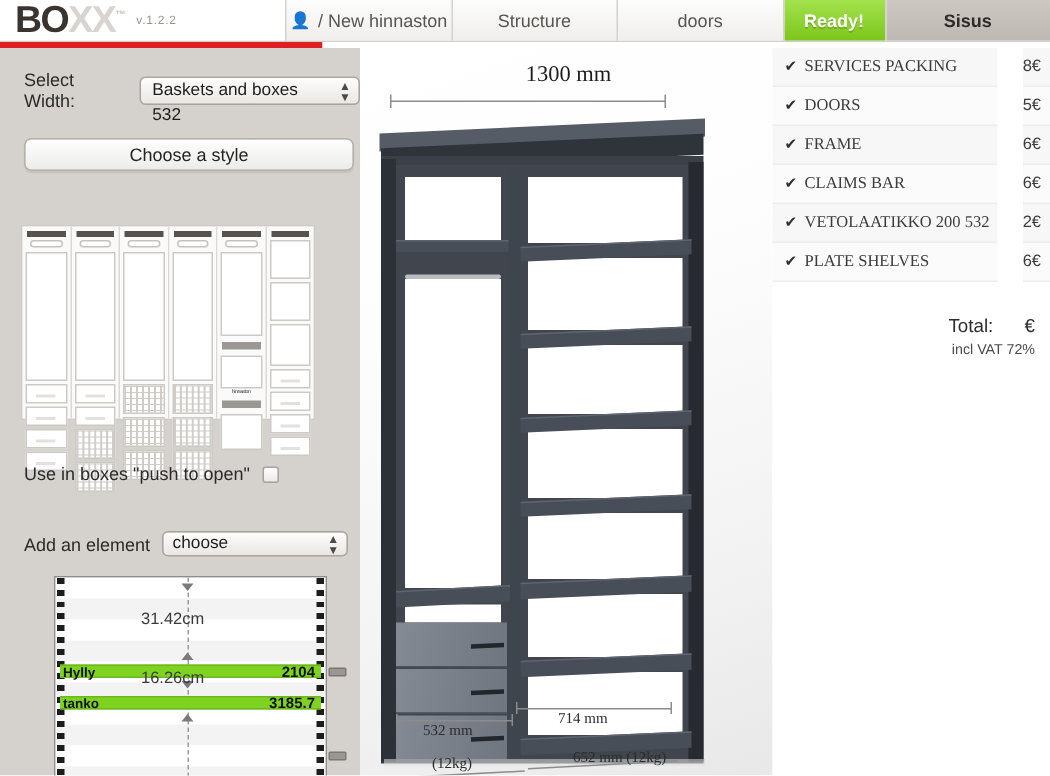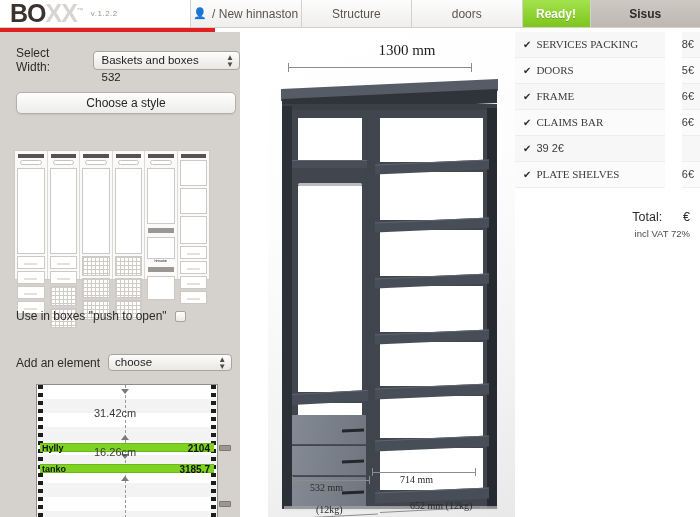--- a/index.html
+++ b/index.html
@@ -195,21 +195,20 @@
   .handle {
     position:absolute; left:219px; width:12px; height:6px;
     background:#9b9691; border:1px solid #7d7873; border-radius:1px;
   }
 
   
   .viewer {
     position:absolute; left:240px; top:32px; width:275px; height:485px;
     background:linear-gradient(160deg,#ffffff 0%,#fdfdfd 35%,#f2f2f2 75%,#e8e8e8 100%);
     overflow:hidden;
-    margin-left:28px;
   }
   .dim-top-txt {
     position:absolute; left:59px; top:10px; width:160px; text-align:center;
     font-family:"Liberation Serif", serif; font-size:15px; color:#1d1d1d;
   }
   .dim-top-line {
     position:absolute; left:20px; top:35px; width:184px; height:1px; background:#8c8c8c;
   }
   .dim-top-line::before, .dim-top-line::after {
     content:""; position:absolute; top:-4px; width:1px; height:9px; background:#8c8c8c;
@@ -553,20 +552,21 @@
     <span class="pl-name">FRAME</span>
     <span class="pl-price">31   6€</span>
   </div>
   <div class="pl-item">
     <span class="chk">✔</span>
     <span class="pl-name">CLAIMS BAR</span>
     <span class="pl-price">1    6€</span>
   </div>
   <div class="pl-item">
     <span class="chk">✔</span>
+    <span class="pl-name">VETOLAATIKKO 200 532</span>
     <span class="pl-price" style="align-self:flex-end">39   2€</span>
   </div>
   <div class="pl-item">
     <span class="chk">✔</span>
     <span class="pl-name">PLATE SHELVES</span>
     <span class="pl-price">18   6€</span>
   </div>
 
   <div class="total">Total: 17        €</div>
   <div class="vat">incl VAT 72%</div>

